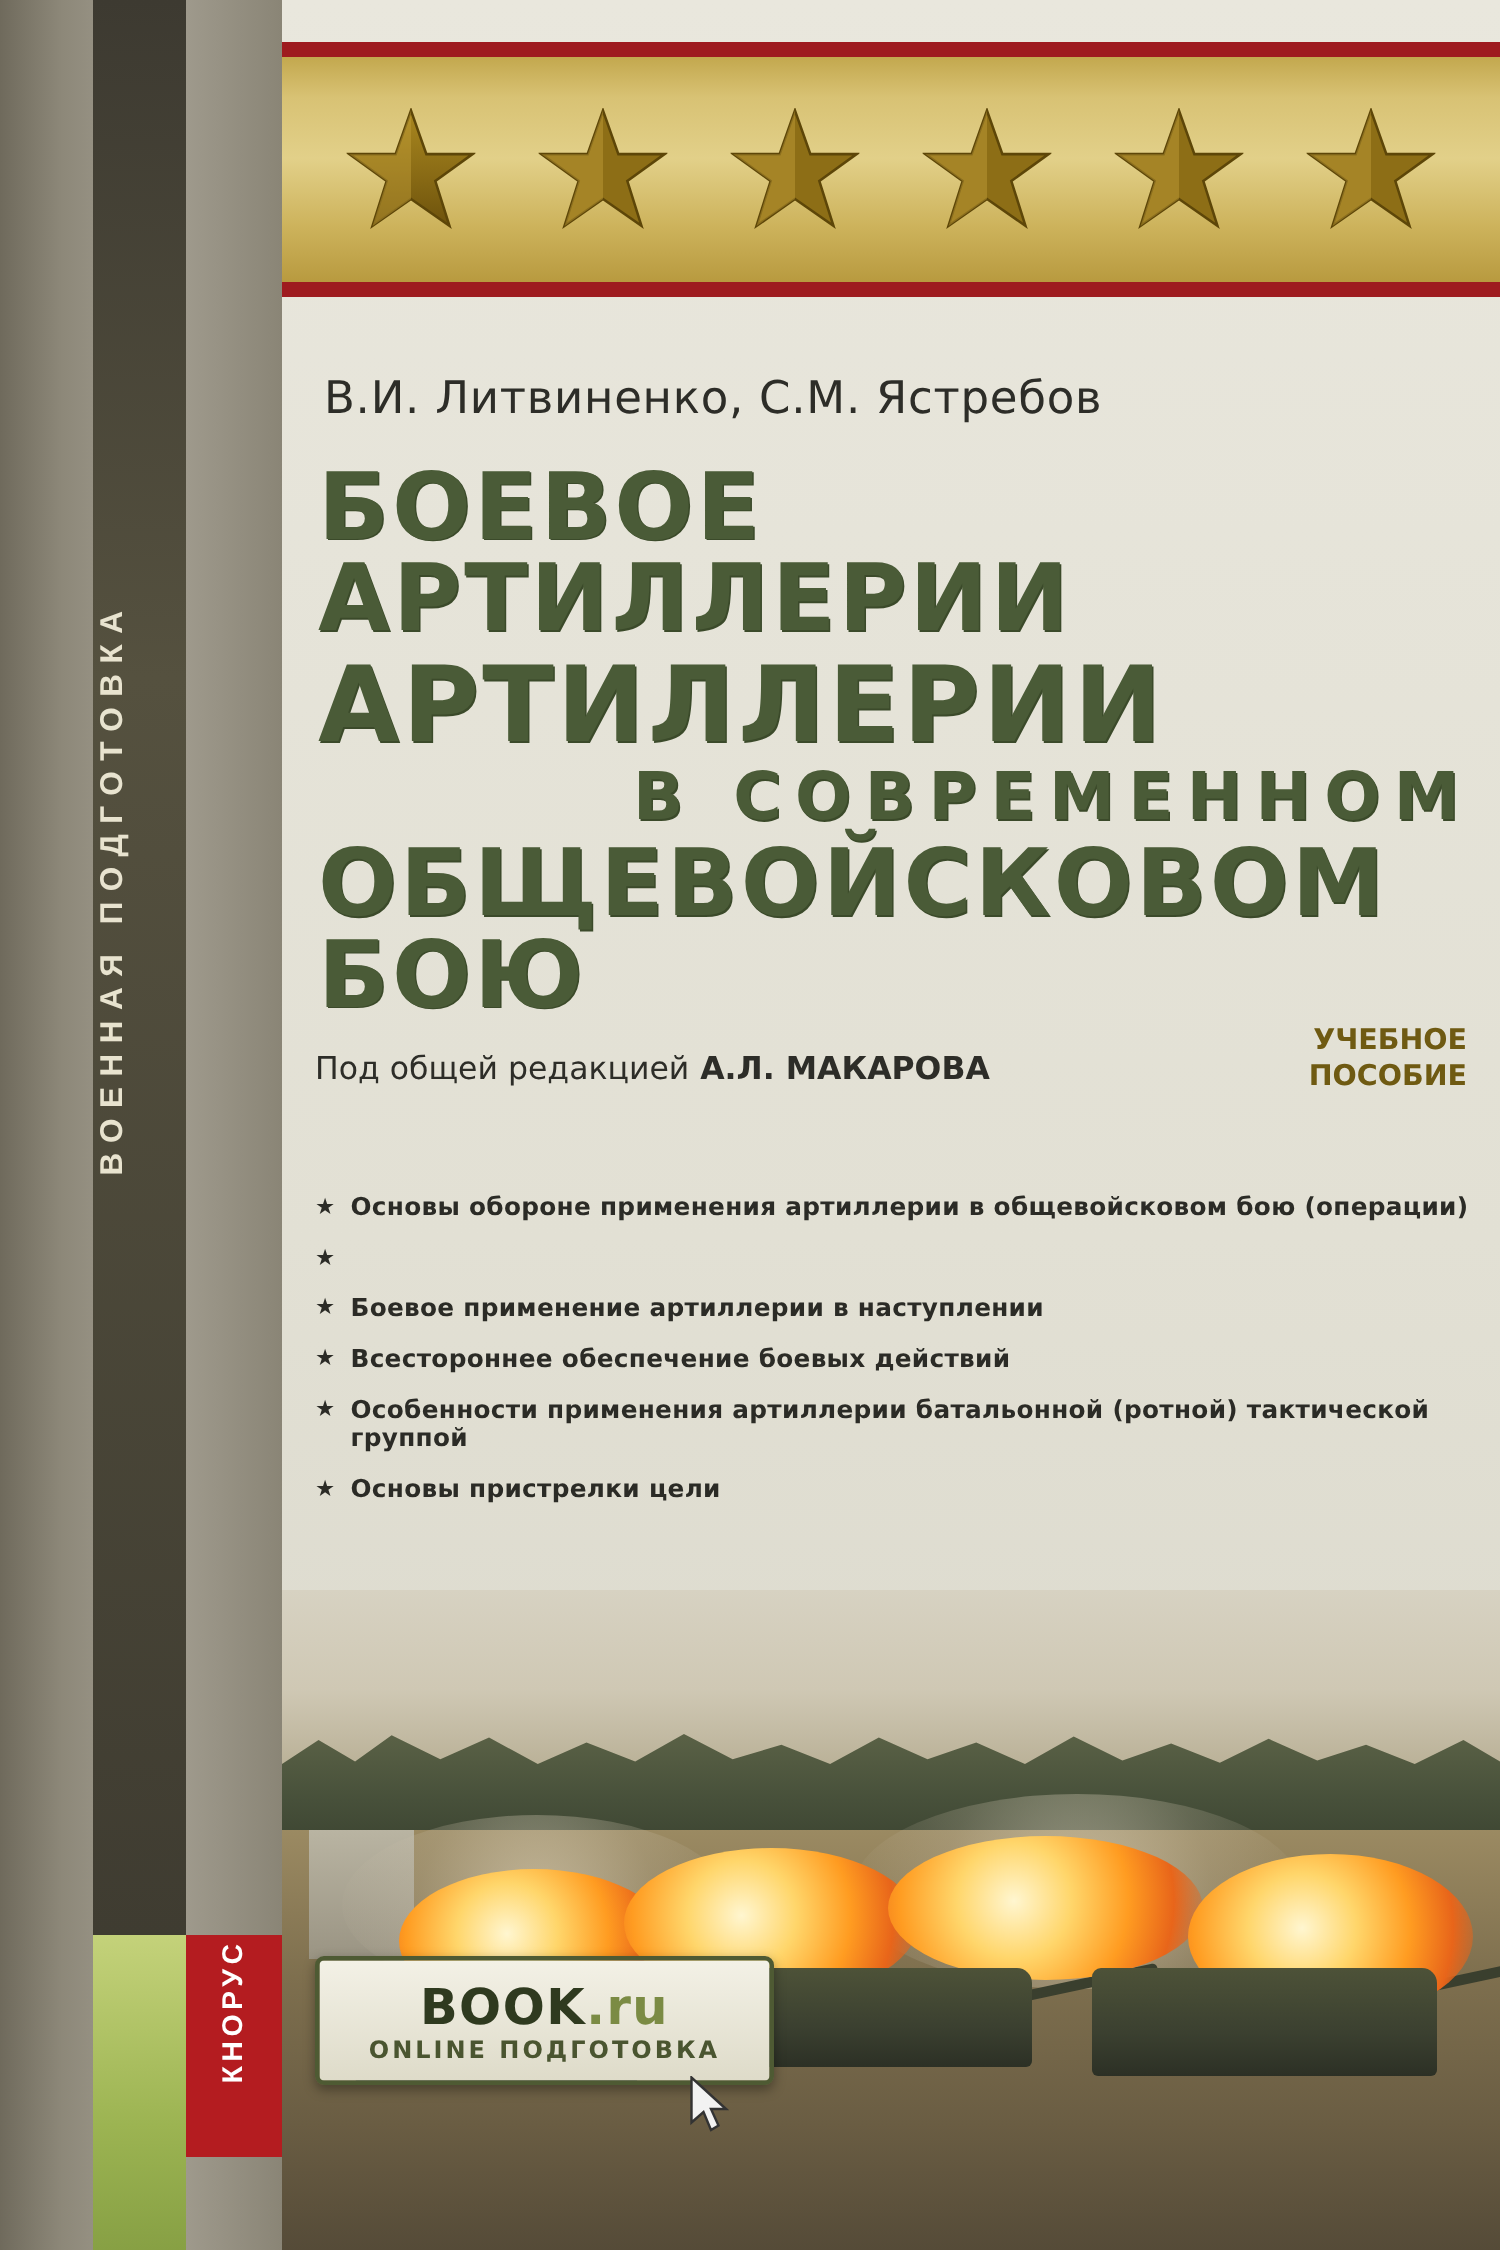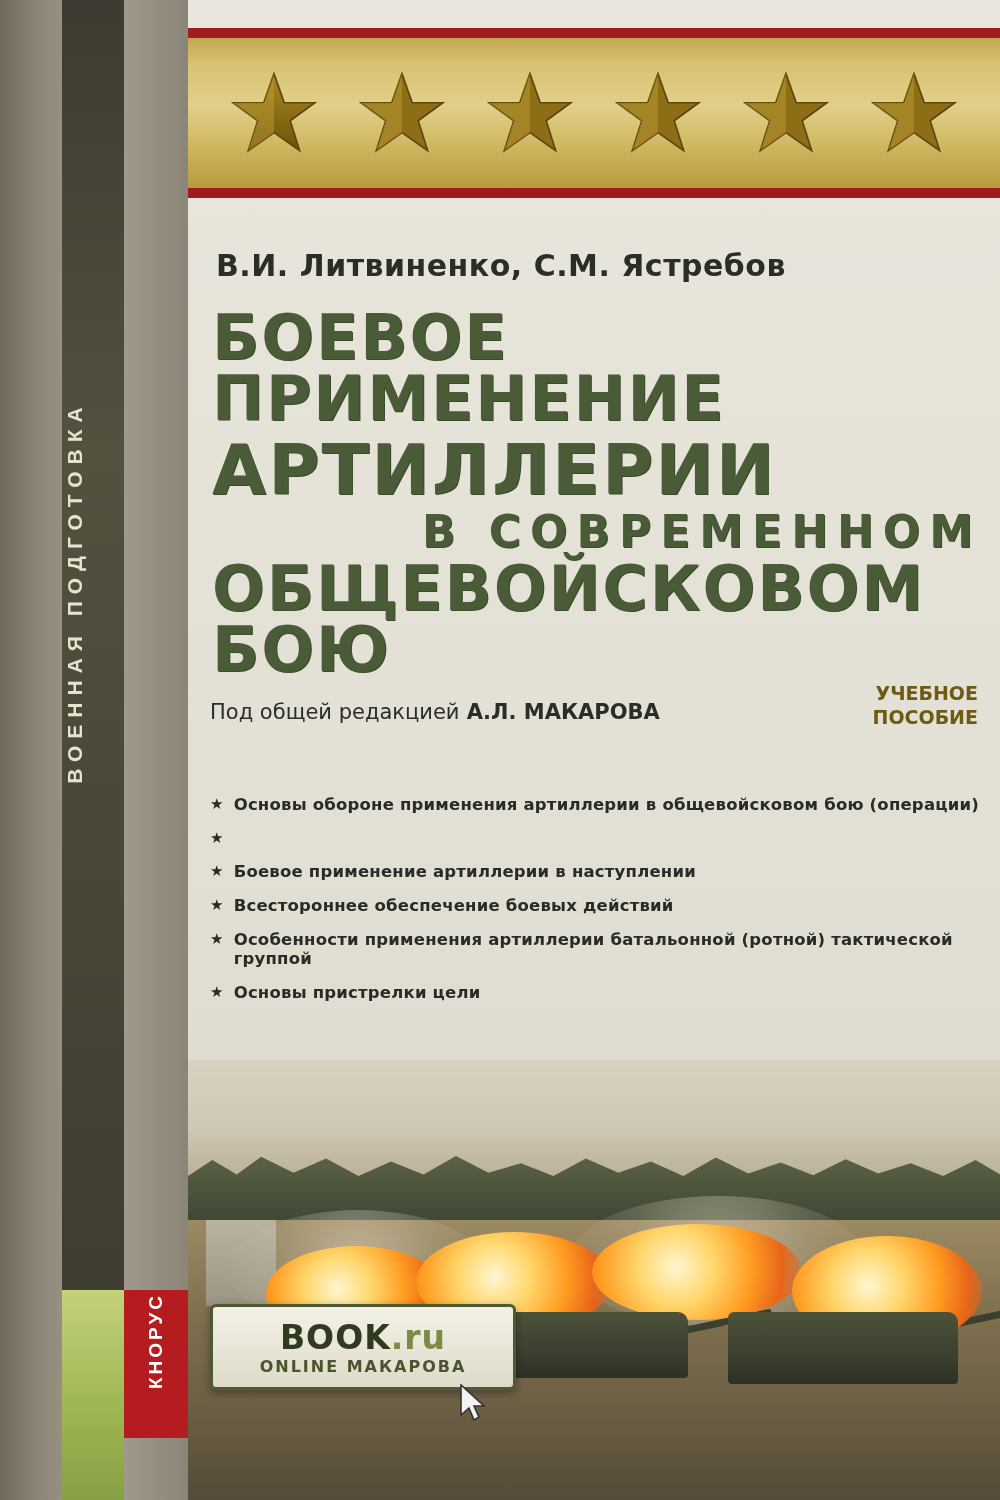--- a/index.html
+++ b/index.html
@@ -69,21 +69,21 @@
     display:flex;align-items:center;justify-content:center;gap:42px;
   }
   .star{
     position:relative;width:86px;height:82px;
     color:#9c7c22;
   }
   .star svg{display:block;width:86px;height:82px;}
   
   .authors{
     position:absolute;left:28px;top:248px;
-    font-size:30px;font-weight:bold;color:#2d2d28;
+    font-size:30px;font-weight:normal;color:#2d2d28;
     letter-spacing:0.5px;
     font-family:"DejaVu Sans", sans-serif;
   }
   .title-block{
     position:absolute;left:24px;top:308px;width:770px;
   }
   .title-line{
     color:#4a5b37;
     font-weight:bold;
     font-family:"DejaVu Sans", sans-serif;
@@ -256,21 +256,21 @@
               <polygon points="50,2 50,71 20,92 31,57 2,36 38,36" fill="#c3a03a" opacity="0.45"></polygon>
             </svg>
           </span>
       </div>
       <div class="starband-bot"></div>
     </div>
 
     <div class="authors">В.И. Литвиненко, С.М. Ястребов</div>
 
     <div class="title-block">
-      <div class="title-line tl1">БОЕВОЕ ПРИМЕНЕНИЕ</div>
+      <div class="title-line tl1">БОЕВОЕ АРТИЛЛЕРИИ</div>
       <div class="title-line tl2">АРТИЛЛЕРИИ</div>
       <div class="title-line tl3">В СОВРЕМЕННОМ</div>
       <div class="title-line tl4">ОБЩЕВОЙСКОВОМ БОЮ</div>
     </div>
 
     <div class="editor">
       <span class="light">Под общей редакцией</span>
       <span>А.Л. МАКАРОВА</span>
     </div>
 
@@ -320,21 +320,21 @@
       <div class="blast f3"></div>
       <div class="blast f4"></div>
       <div class="tank t1"></div>
       <div class="tank t2"></div>
       <div class="tank t3"></div>
 
       <div class="badge">
         <div class="badge-main">
           <span>BOOK</span><span class="ru">.ru</span>
         </div>
-        <div class="badge-sub">ONLINE МАКАРОВА</div>
+        <div class="badge-sub">ONLINE ПОДГОТОВКА</div>
       </div>
 
       <div class="cursor">
         <svg viewBox="0 0 26 40" width="26" height="40">
           <polygon points="1,1 1,31 9,24 14,36 19,33 14,22 24,22" fill="#f2f2f2" stroke="#333" stroke-width="1.6"></polygon>
         </svg>
       </div>
     </div>
 
   </div>

